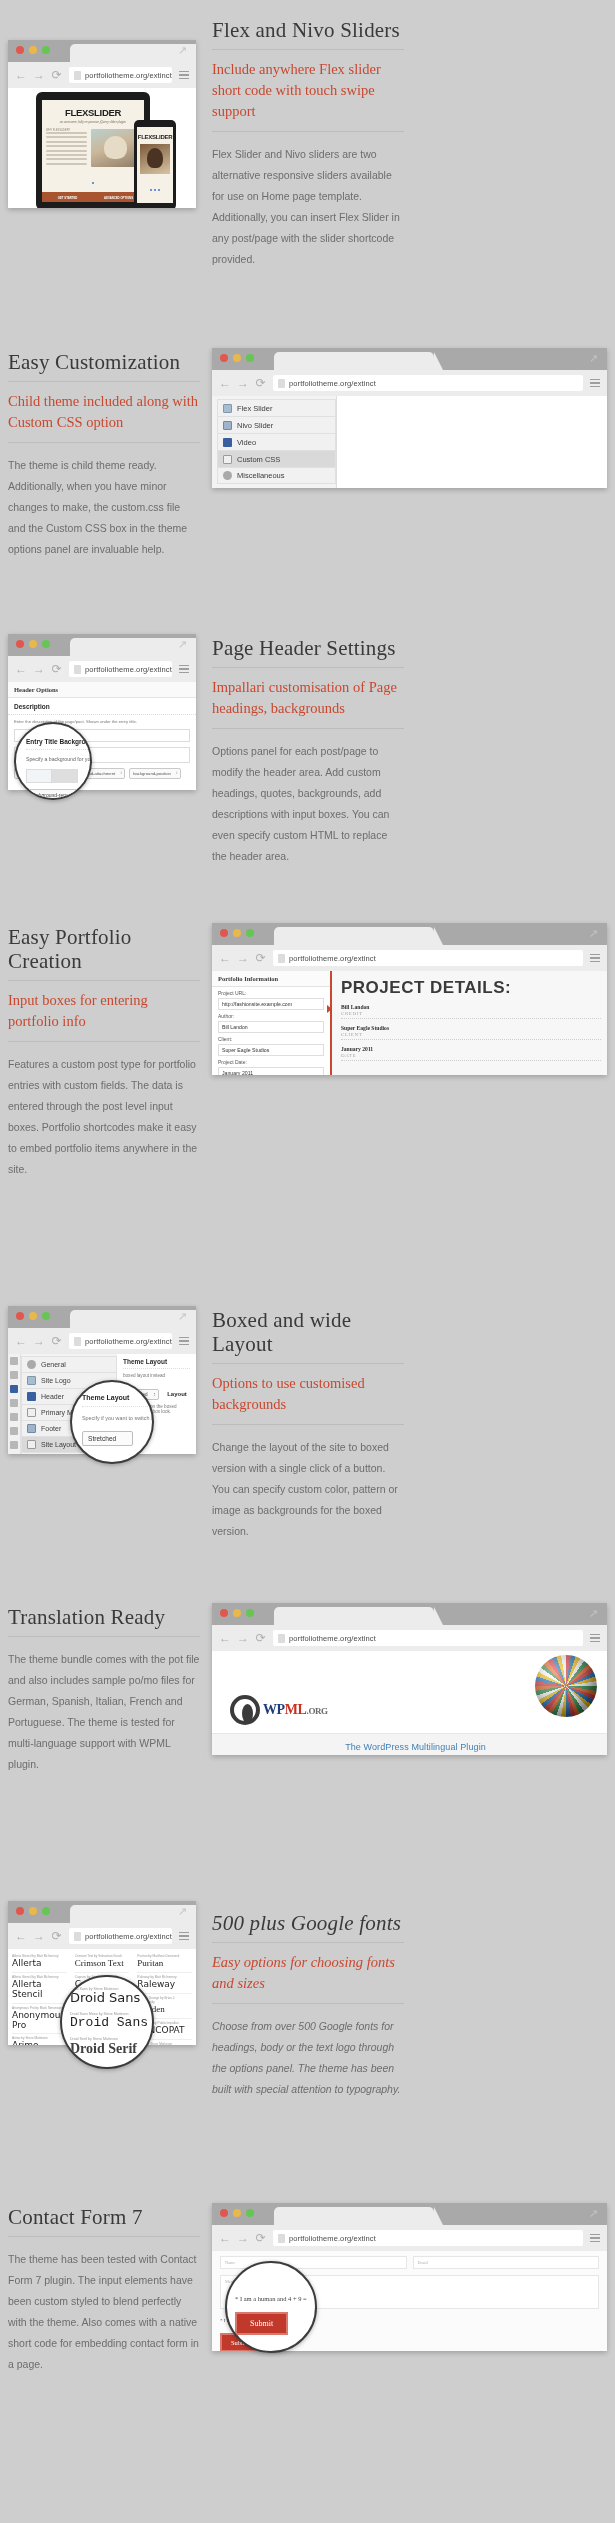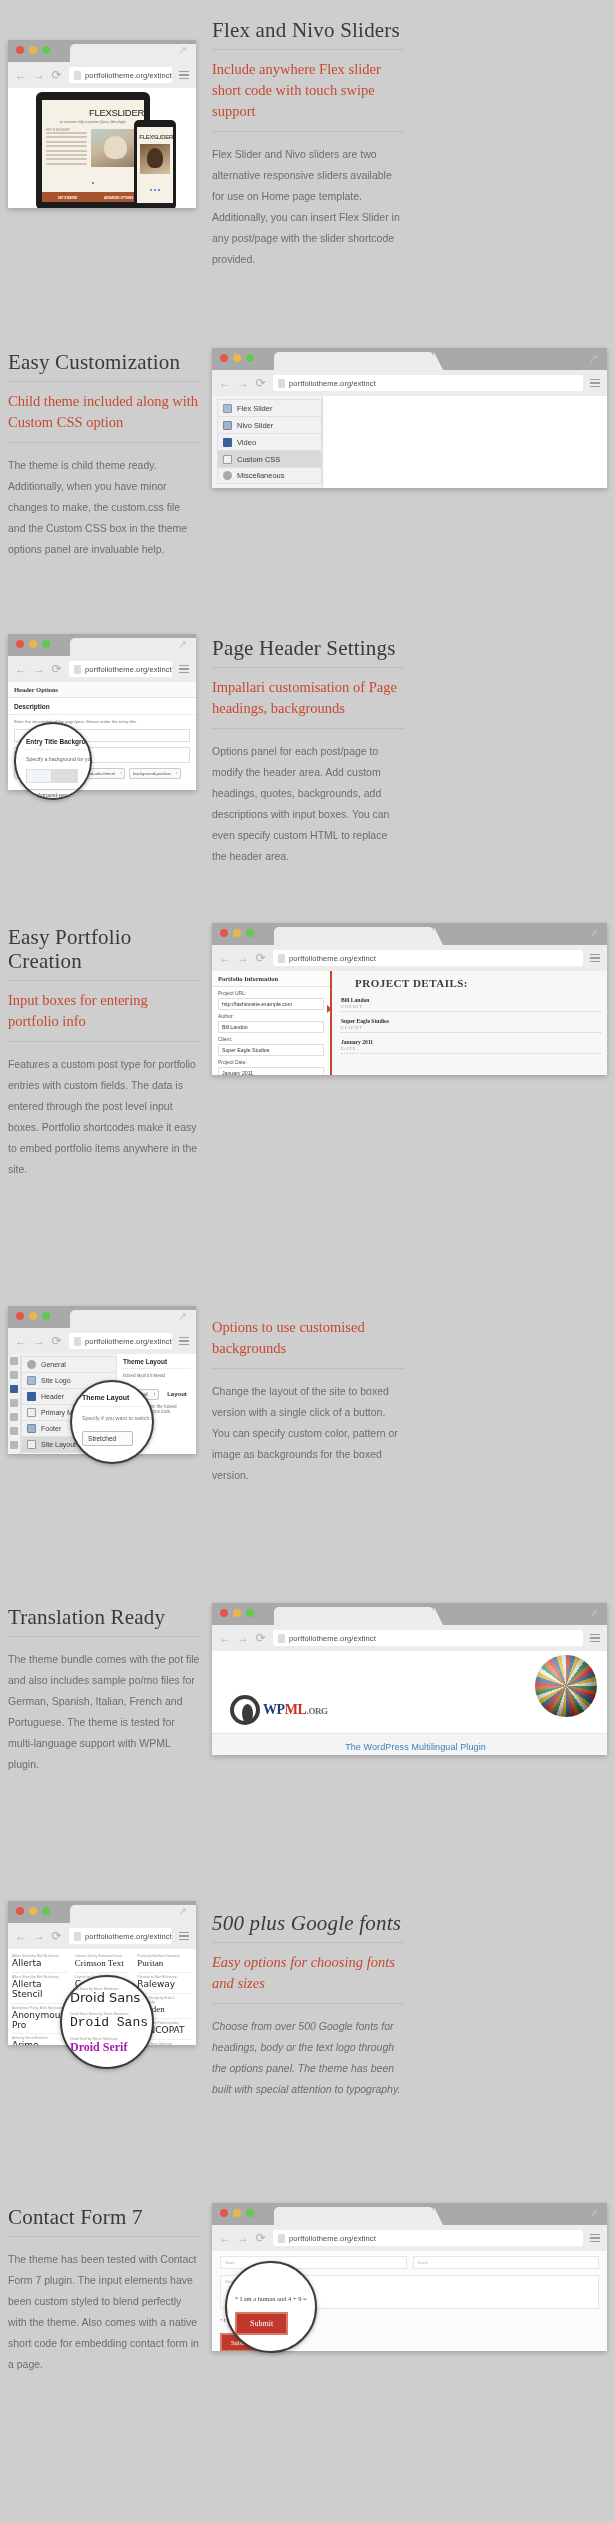--- a/index.html
+++ b/index.html
@@ -101,38 +101,38 @@
   .tablet{
     position:absolute; left:28px; top:4px; width:114px; height:118px;
     background:#1c1c1c; border-radius:6px; padding:8px 6px;
   }
   .tablet-screen{ width:100%; height:100%; background:#f6f1e6; position:relative; overflow:hidden;}
   .phone{
     position:absolute; left:126px; top:32px; width:42px; height:90px;
     background:#1c1c1c; border-radius:5px; padding:7px 3px;
   }
   .phone-screen{ width:100%; height:100%; background:#f6f1e6; position:relative; overflow:hidden;}
-  .fs-title{ font-family:"Liberation Sans",sans-serif; font-weight:400; font-size:9.5px; text-align:right; color:#222; margin-top:7px; letter-spacing:-.3px;}
+  .fs-title{ font-family:"Liberation Sans",sans-serif; font-weight:700; font-size:9.5px; text-align:center; color:#222; margin-top:7px; letter-spacing:-.3px;}
   .fs-sub{ font-size:3px; text-align:center; color:#7a6a5a; font-style:italic; margin-top:2px;}
   .fs-small{ font-size:2.6px; color:#8b7e70; }
   .fs-cols{ display:flex; margin-top:5px; padding:0 4px; gap:4px;}
   .fs-list{ width:44%; }
   .fs-list i{ display:block; height:2px; background:#cfc6b8; margin-bottom:2.4px; border-radius:1px;}
   .fs-photo{ flex:1; height:38px; background:linear-gradient(160deg,#b9d0cf 0%,#cbb79a 45%,#8d7c66 100%); position:relative; border-radius:1px;}
   .fs-photo:after{content:"";position:absolute;left:26%;top:18%;width:48%;height:62%;border-radius:50% 50% 42% 42%;background:#e6dcc6;}
   .fs-dots{ text-align:center; margin-top:3px;}
   .fs-dots i{ display:inline-block; width:2px;height:2px;border-radius:50%;background:#3f6fd0;margin:0 1px;}
   .fs-bar{ margin-top:4px; background:#a7542f; display:flex; flex-wrap:wrap;}
   .fs-bar div{ width:50%; padding:4px 2px; text-align:center; color:#fff; font-size:2.8px; font-weight:700;}
   .ph-photo{ height:30px; margin:4px 3px 0; background:linear-gradient(160deg,#7b5a3a,#d8c4a2); position:relative;}
   .ph-photo:after{content:"";position:absolute;left:24%;top:14%;width:52%;height:66%;border-radius:50% 50% 40% 40%;background:#4b3323;}
 
   
   #sec2 .bw-viewport{ height:92px; background:#fff; display:flex; }
-  .wp-side{ width:110px; background:#f3f3f3; padding:3px 0 0 5px; }
+  .wp-side{ width:124px; background:#f3f3f3; padding:3px 0 0 5px; }
   .wp-item{
     height:17px; background:#f1f1f1; border:1px solid #e0e0e0; border-bottom:none;
     display:flex; align-items:center; gap:5px; padding-left:5px;
     font-size:7.5px; color:#3c3c3c;
   }
   .wp-item.active{ background:#d9d9d9; }
   .wp-item:last-child{ border-bottom:1px solid #e0e0e0;}
   .wpic{ width:9px;height:9px; flex:none; border-radius:1px; }
   .wpic.a{ background:#a8bdd0; border:1px solid #7f97ad;}
   .wpic.b{ background:#9fb4c9; border:1px solid #7489a0;}
@@ -157,21 +157,21 @@
   #sec4 .bw-viewport{ height:104px; background:#fff; display:flex; }
   .pf-left{ width:118px; padding:0; }
   .pf-hdr{ font-family:"Liberation Serif",serif; font-size:6.5px; font-weight:700; color:#3a3a3a;
            padding:4px 6px; border-bottom:1px solid #e2e2e2; background:#fbfbfb;}
   .pf-f{ padding:3px 6px 0; }
   .pf-f label{ display:block; font-size:5px; color:#555; margin-bottom:2px;}
   .pf-f .v{ border:1px solid #dedede; background:#fff; font-size:5.2px; color:#333; padding:2px 3px;}
   .pf-right{ flex:1; background:#f7f7f7; border-left:2px solid #c8482f; padding:6px 6px 0 9px; position:relative;}
   .pf-arrow{ position:absolute; left:-5px; top:34px; width:0;height:0;
              border-top:4px solid transparent;border-bottom:4px solid transparent;border-left:5px solid #c8482f;}
-  .pd-title{ font-family:Liberation Serif, serif; font-weight:700; font-size:11px; color:#3a3a3a; line-height:1.25; letter-spacing:.5px;margin-left:14px;}
+  .pd-title{ font-family:Liberation Sans, sans-serif; font-weight:700; font-size:17px; color:#3a3a3a; line-height:1.25; letter-spacing:.5px;}
   .pd-row{ margin-top:6px; }
   .pd-val{ font-family:"Liberation Serif",serif; font-weight:700; font-size:5.6px; color:#2e2e2e;}
   .pd-key{ font-family:"Liberation Serif",serif; font-size:5px; color:#a5a5a5; letter-spacing:.6px;
            border-bottom:1px dotted #cdcdcd; padding-bottom:2px; margin-top:1px;}
 
   
   #sec5 .bw-viewport{ height:100px; background:#fff; display:flex;}
   .ad-rail{ width:13px; background:#f1f1f1; border-right:1px solid #e0e0e0; padding-top:3px;}
   .ad-rail i{ display:block; width:8px;height:8px;margin:0 auto 6px; border-radius:1px; background:#b7b7b7;}
   .ad-rail i.sel{ background:#3a5f9e; }
@@ -581,20 +581,21 @@
       <div class="magnifier" style="left:62px; top:74px; width:84px; height:84px;">
         <div class="mag-inner" style="left:10px; top:12px; width:110px;">
           <div style="font-size:7px;font-weight:700;color:#1f1f1f;">Theme Layout</div>
           <div style="border-bottom:1px dotted #ddd;margin:5px 0 8px;"></div>
           <div style="font-size:5.4px;color:#777;line-height:1.35;">Specify if you want to switch layout</div>
           <div style="margin-top:9px;border:1px solid #bdbdbd;background:#fbfbfb;font-size:6.6px;color:#333;padding:3px 16px 3px 5px;display:inline-block;border-radius:2px;position:relative;">Stretched</div>
         </div>
       </div>
     </div>
     <div class="col-text" style="left:212px; top:18px; width:192px;">
+      <h2 class="f-title">Boxed and wide Layout</h2>
       <div class="f-sub">Options to use customised backgrounds</div>
       <div class="f-body">Change the layout of the site to boxed version with a single click of a button. You can specify custom color, pattern or image as backgrounds for the boxed version.</div>
     </div>
   </div>
 
   <div class="feature" id="sec6" style="position:absolute; left:0; top:1585px; height:275px;">
     <div class="col-text" style="left:8px; top:20px; width:192px;">
       <h2 class="f-title">Translation Ready</h2>
       <div class="f-body">The theme bundle comes with the pot file and also includes sample po/mo files for German, Spanish, Italian, French and Portuguese. The theme is tested for multi-language support with WPML plugin.</div>
     </div>
@@ -732,21 +733,21 @@
           </div>
         </div>
       </div>
       <div class="magnifier" style="left:52px; top:74px; width:94px; height:94px;">
         <div class="mag-inner" style="left:8px; top:10px; width:120px;">
           <div style="font-size:3.6px;color:#999;">Droid Sans by Steve Matteson</div>
           <div style="font-family:'DejaVu Sans',sans-serif;font-size:13px;color:#1f1f1f;line-height:1.15;">Droid Sans</div>
           <div style="font-size:3.6px;color:#999;margin-top:6px;">Droid Sans Mono by Steve Matteson</div>
           <div style="font-family:'Liberation Mono',monospace;font-size:13px;color:#1f1f1f;line-height:1.15;">Droid Sans</div>
           <div style="font-size:3.6px;color:#999;margin-top:6px;">Droid Serif by Steve Matteson</div>
-          <div style="font-family:'Liberation Serif',serif;font-weight:700;font-size:12px;color:#a21caf;line-height:1.15;">Droid Serif</div>
+          <div style="font-family:'Liberation Serif',serif;font-weight:700;font-size:14px;color:#404040;line-height:1.15;">Droid Serif</div>
         </div>
       </div>
     </div>
     <div class="col-text" style="left:212px; top:26px; width:192px;font-style:italic;">
       <h2 class="f-title">500 plus Google fonts</h2>
       <div class="f-sub">Easy options for choosing fonts and sizes</div>
       <div class="f-body">Choose from over 500 Google fonts for headings, body or the text logo through the options panel. The theme has been built with special attention to typography.</div>
     </div>
   </div>
 

